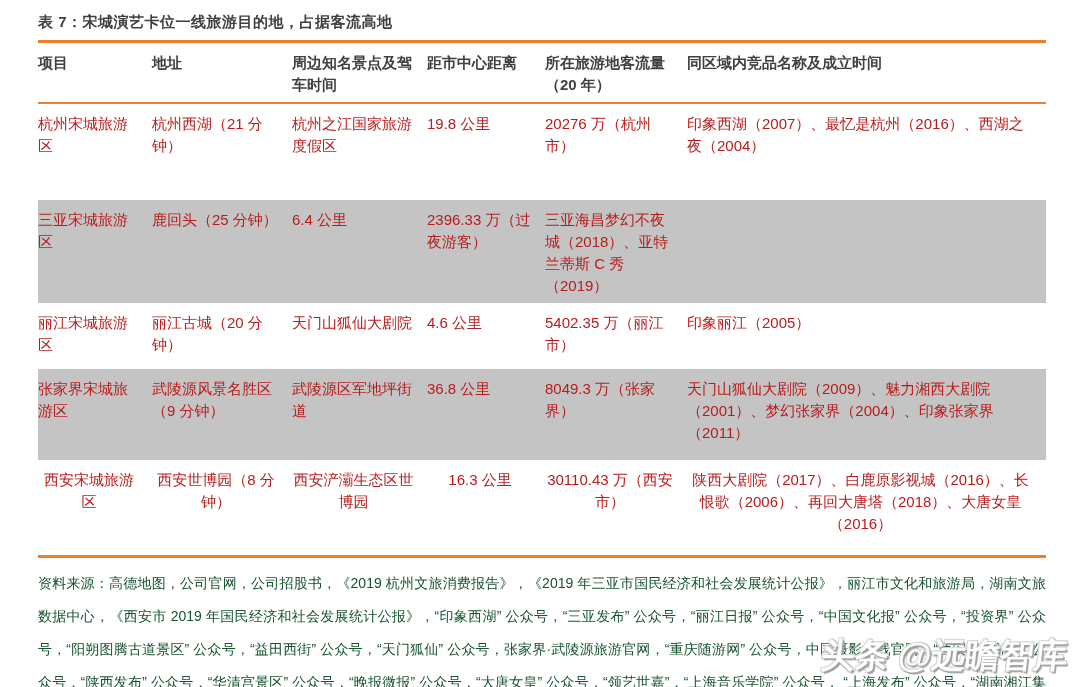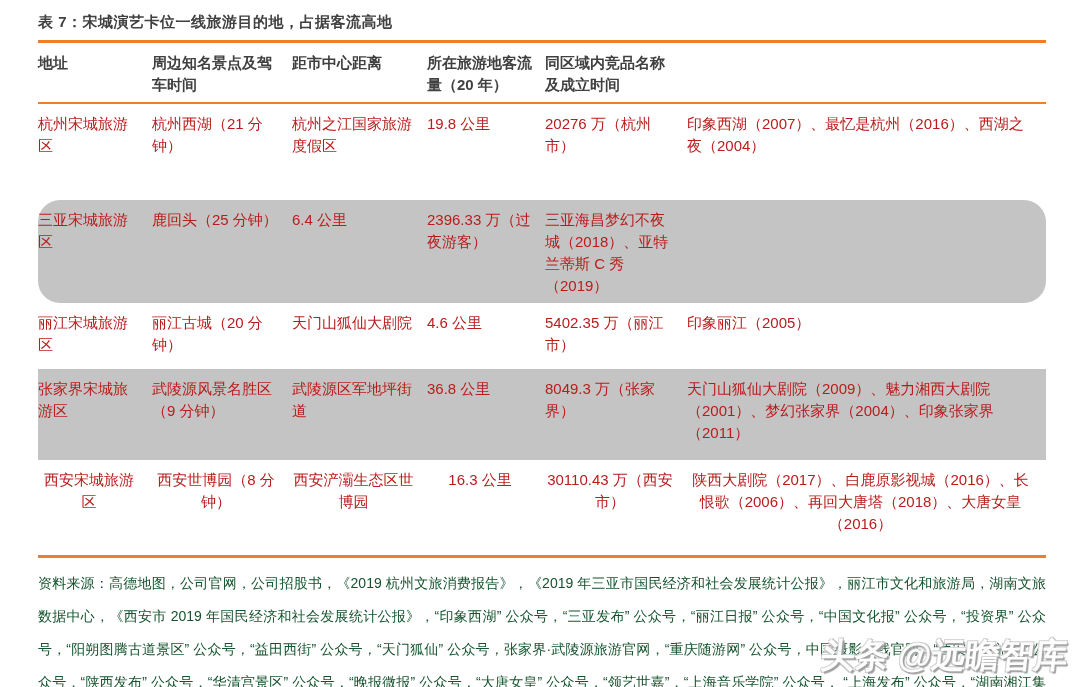--- a/index.html
+++ b/index.html
@@ -39,21 +39,21 @@
   .thead .cell{font-weight:bold;color:var(--text-dark);}
   .cell{
     padding:9px 12px 6px 0;
     font-size:15px;
     line-height:22px;
     color:#b91c1c;
     word-break:break-word;
   }
   .row.shaded{background:var(--row-shaded);}
   .r0{min-height:96px;}
-  .r1{min-height:66px;border-radius:22px;}
+  .r1{min-height:66px;}
   .r2{min-height:66px;}
   .r3{min-height:91px;}
   .r4{min-height:95px;text-align:center;}
   .source{
     margin-top:9px;
     width:1008px;
     font-size:14px;
     line-height:33px;
     color:#14532d;
     text-align:justify;
@@ -73,20 +73,21 @@
 </head>
 <body>
 
 <div class="page">
 
   <div class="table-title">表 7：宋城演艺卡位一线旅游目的地，占据客流高地</div>
 
   <div class="table">
 
     <div class="grid-row thead">
+      <div class="cell">项目</div>
       <div class="cell">地址</div>
       <div class="cell">周边知名景点及驾车时间</div>
       <div class="cell">距市中心距离</div>
       <div class="cell">所在旅游地客流量（20 年）</div>
       <div class="cell">同区域内竞品名称及成立时间</div>
     </div>
 
     <div class="grid-row row r0">
       <div class="cell">杭州宋城旅游区</div>
       <div class="cell">杭州西湖（21 分钟）</div>

